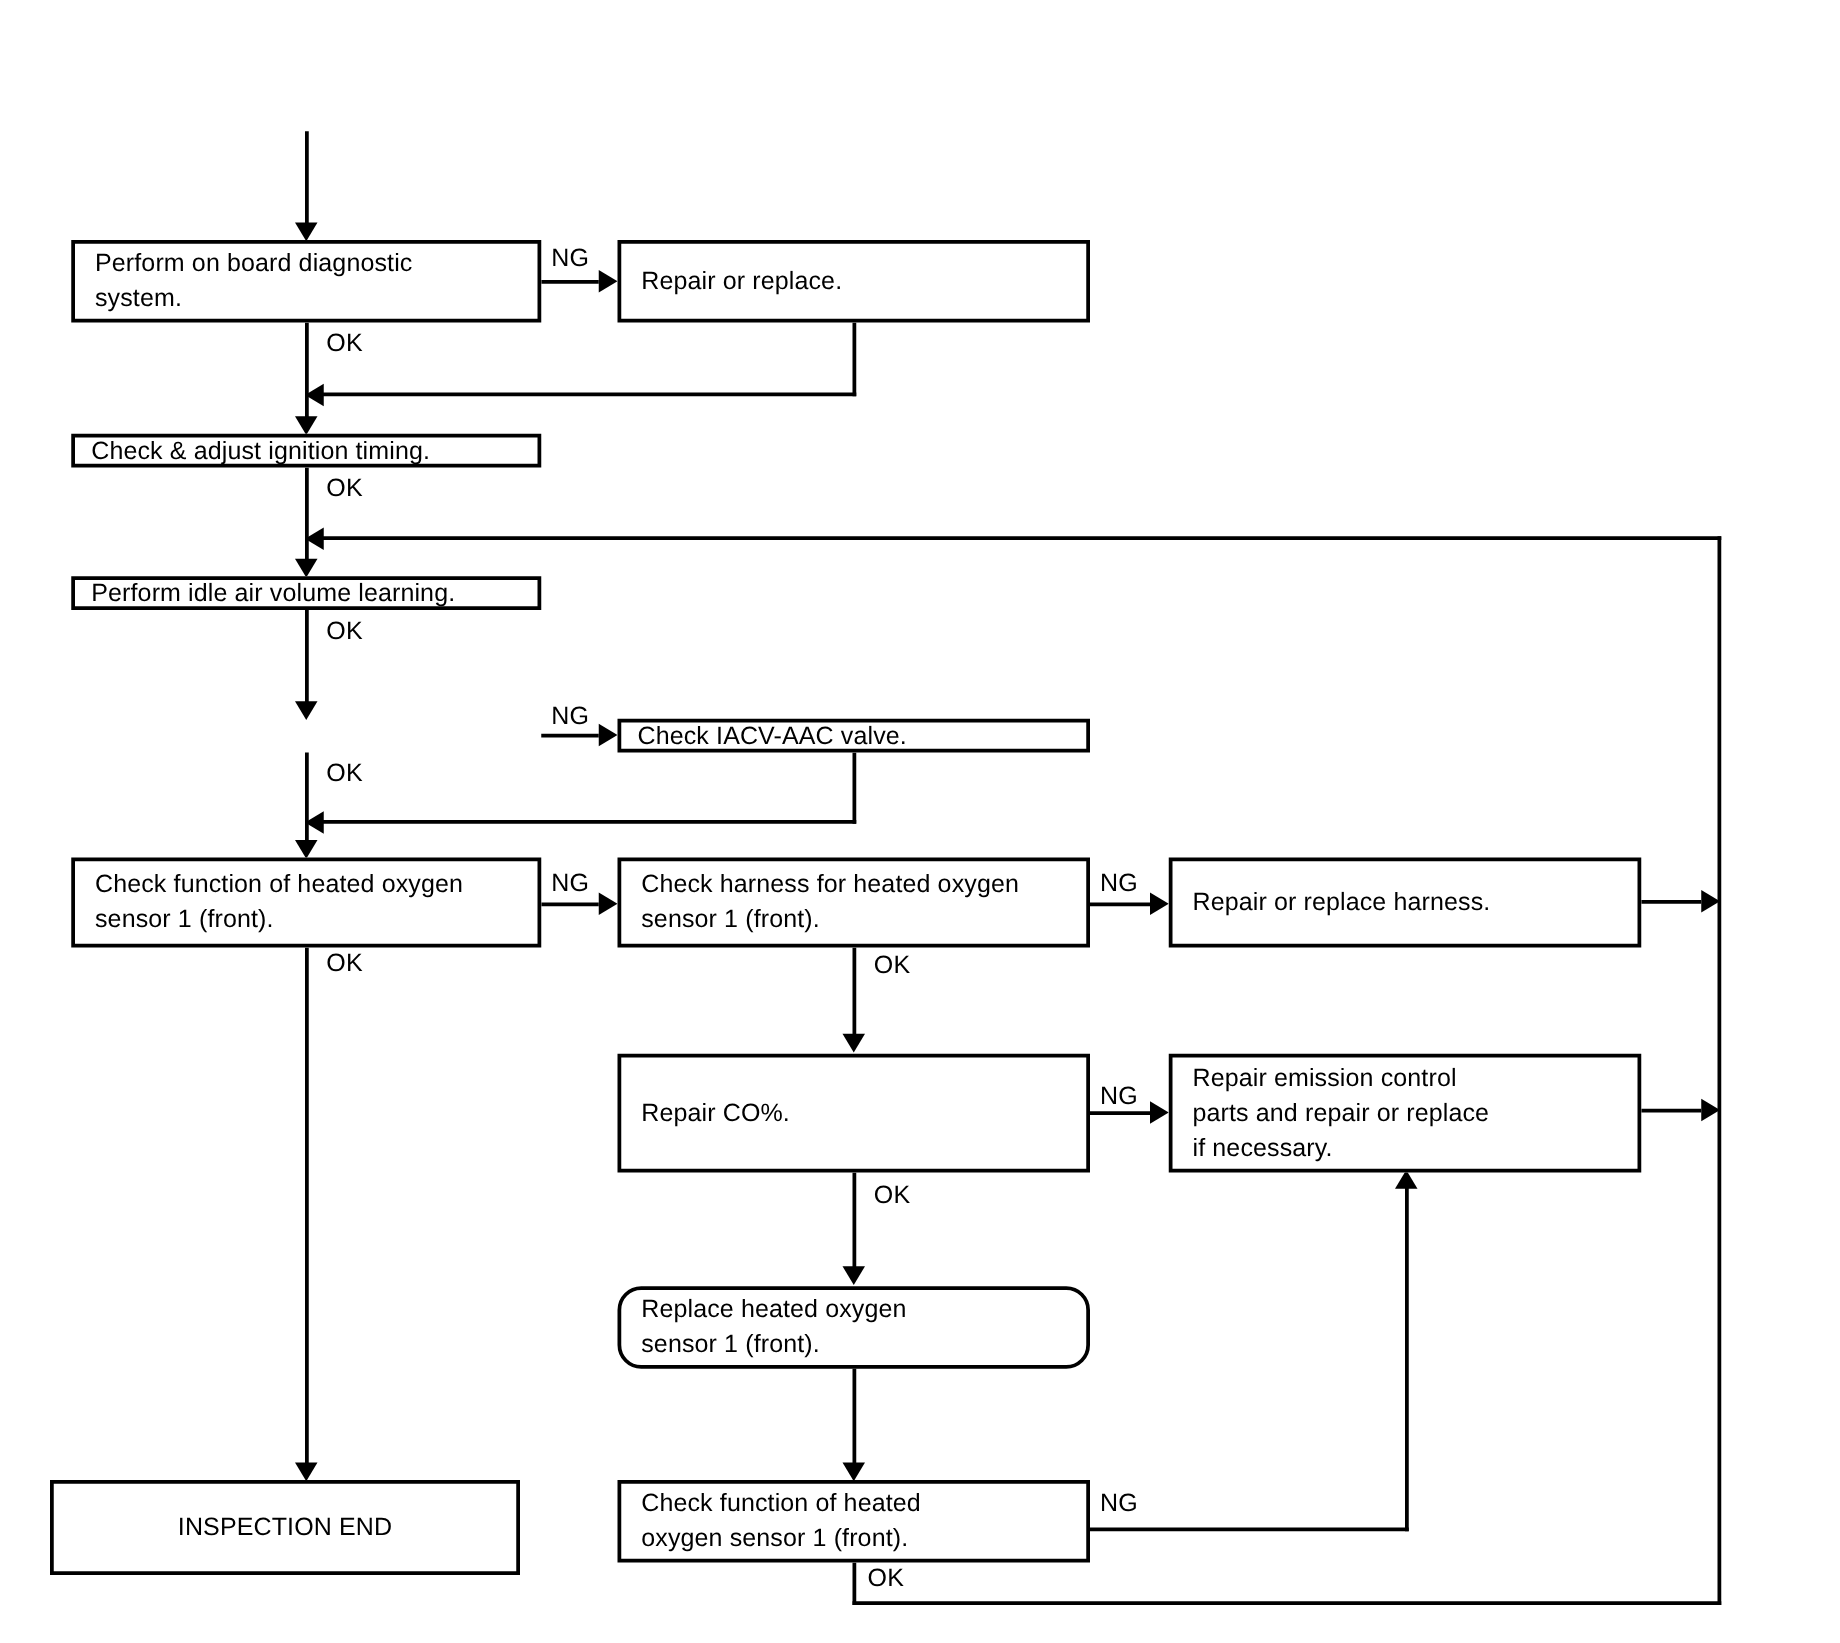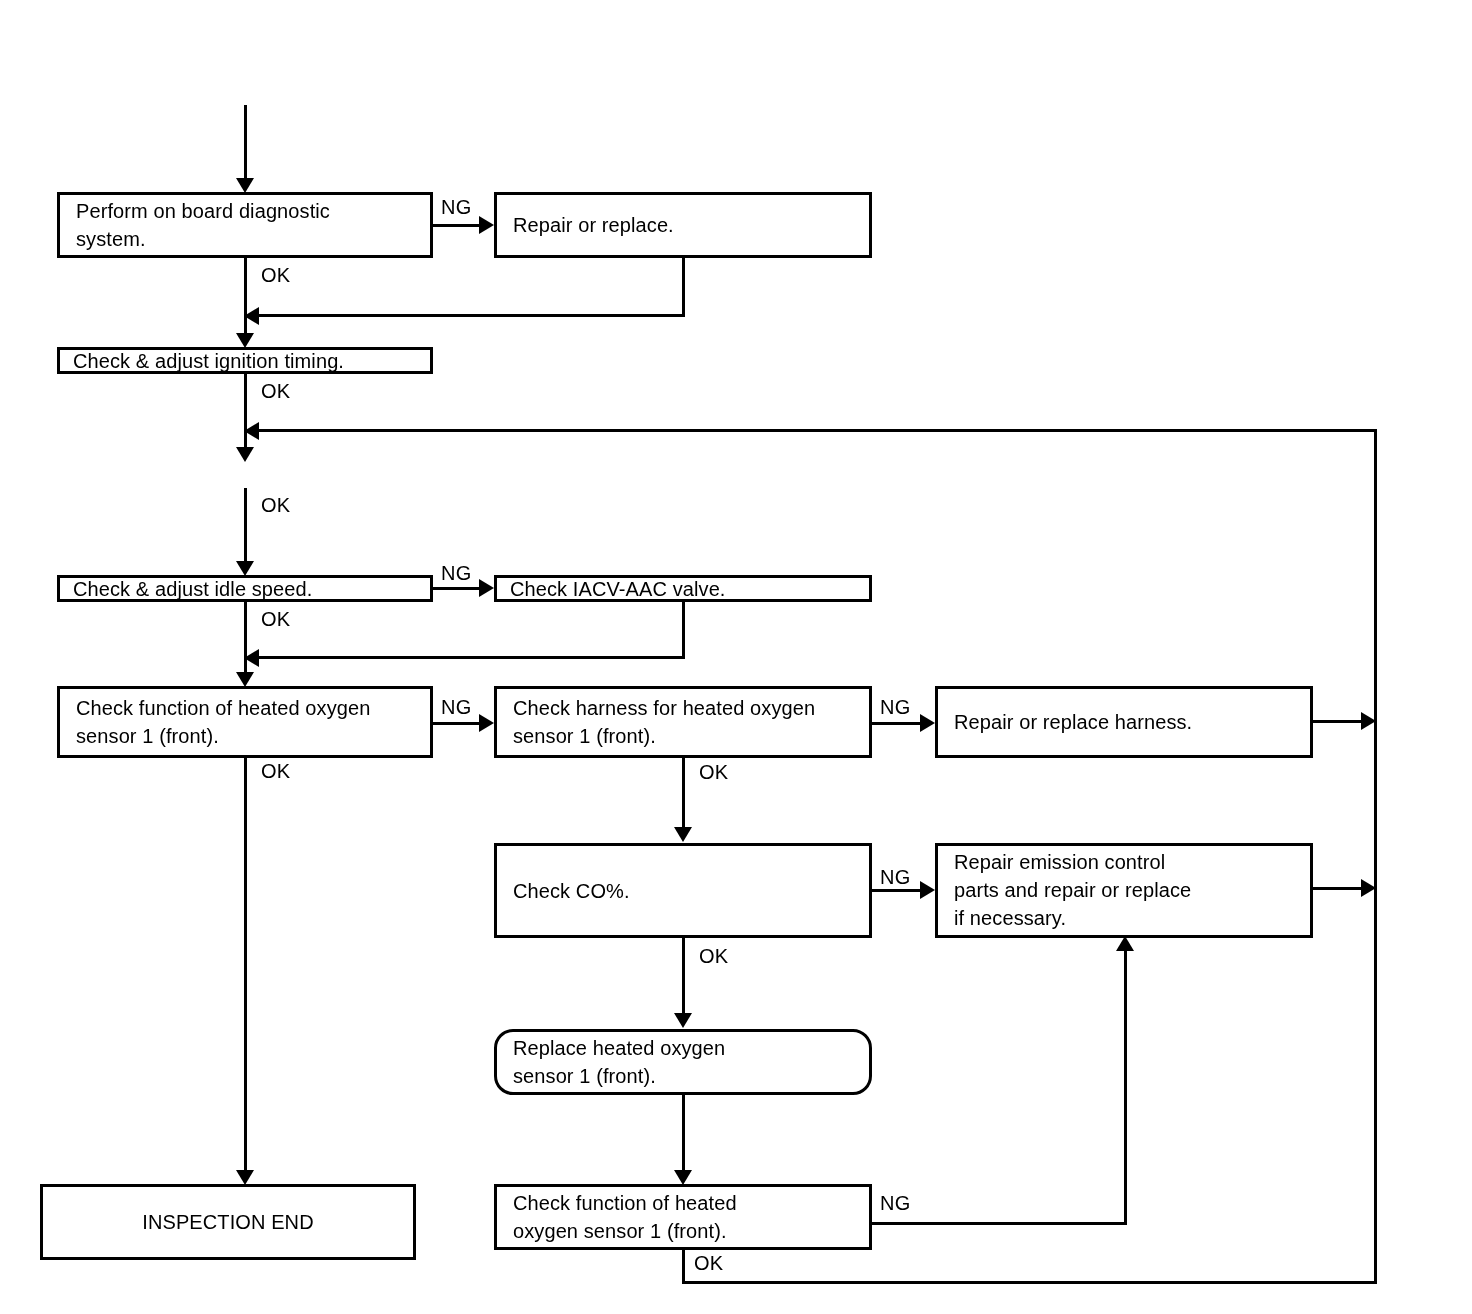--- a/index.html
+++ b/index.html
@@ -101,45 +101,45 @@
   </div>
 
   <div class="node" style="left:494px; top:192px; width:378px; height:66px;">
     <span class="txt">Repair or replace.</span>
   </div>
 
   <div class="node slim" style="left:57px; top:347px; width:376px; height:27px;">
     <span class="txt">Check &amp; adjust ignition timing.</span>
   </div>
 
-
-  <div class="node slim" style="left:57px; top:575px; width:376px; height:27px;">
-    <span class="txt">Check &amp; adjust idle speed.</span>
-  </div>
+  <div class="node slim" style="left:57px; top:461px; width:376px; height:27px;">
+    <span class="txt">Perform idle air volume learning.</span>
+  </div>
+
 
   <div class="node slim" style="left:494px; top:575px; width:378px; height:27px;">
     <span class="txt">Check IACV-AAC valve.</span>
   </div>
 
   <div class="node" style="left:57px; top:686px; width:376px; height:72px;">
     <span class="txt">Check function of heated oxygen
 sensor 1 (front).</span>
   </div>
 
   <div class="node" style="left:494px; top:686px; width:378px; height:72px;">
     <span class="txt">Check harness for heated oxygen
 sensor 1 (front).</span>
   </div>
 
   <div class="node" style="left:935px; top:686px; width:378px; height:72px;">
     <span class="txt">Repair or replace harness.</span>
   </div>
 
   <div class="node" style="left:494px; top:843px; width:378px; height:95px;">
-    <span class="txt">Check CO%.</span>
+    <span class="txt">Repair CO%.</span>
   </div>
 
   <div class="node" style="left:935px; top:843px; width:378px; height:95px;">
     <span class="txt">Repair emission control
 parts and repair or replace
 if necessary.</span>
   </div>
 
   <div class="node" style="left:494px; top:1029px; width:378px; height:66px;border-radius:19px;">
     <span class="txt">Replace heated oxygen

